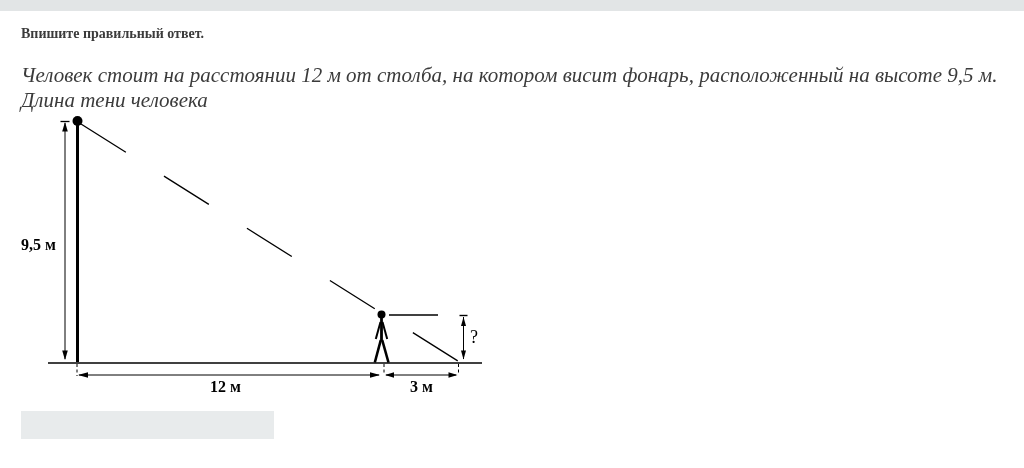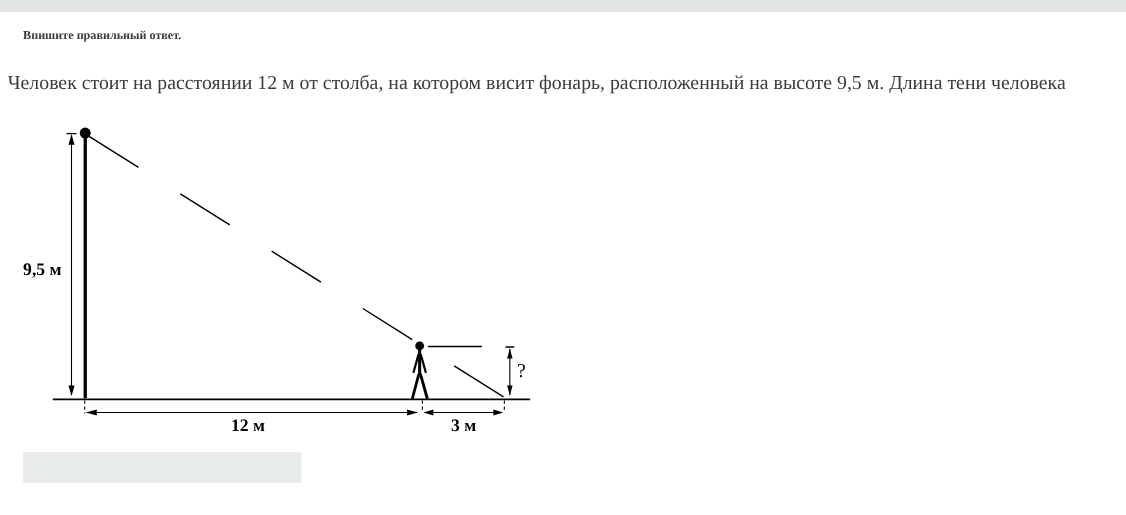--- a/index.html
+++ b/index.html
@@ -11,27 +11,27 @@
     color: #3b3b3b;
     overflow: hidden;
   }
   .topbar {
     position: absolute; left: 0; top: 0;
     width: 1024px; height: 11px;
     background: #e2e5e6;
   }
   .title {
     position: absolute; left: 21px; top: 26px;
-    font-size: 11px; font-weight: bold;
+    font-size: 14px; font-weight: bold;
     white-space: nowrap;
   }
   .problem {
-    position: absolute; left: 7px; top: 63px;
+    position: absolute; left: 21px; top: 63px;
     width: 992px;
-    font-size: 18px; line-height: 25px;
+    font-size: 21px; line-height: 25px; font-style: italic;
   }
   .diagram {
     position: absolute; left: 0; top: 110px;
   }
   .diagram text {
     font-family: "Liberation Serif", serif;
     fill: #000;
   }
   .dim-label { font-size: 16px; font-weight: bold; }
   .q-label { font-size: 18px; }

